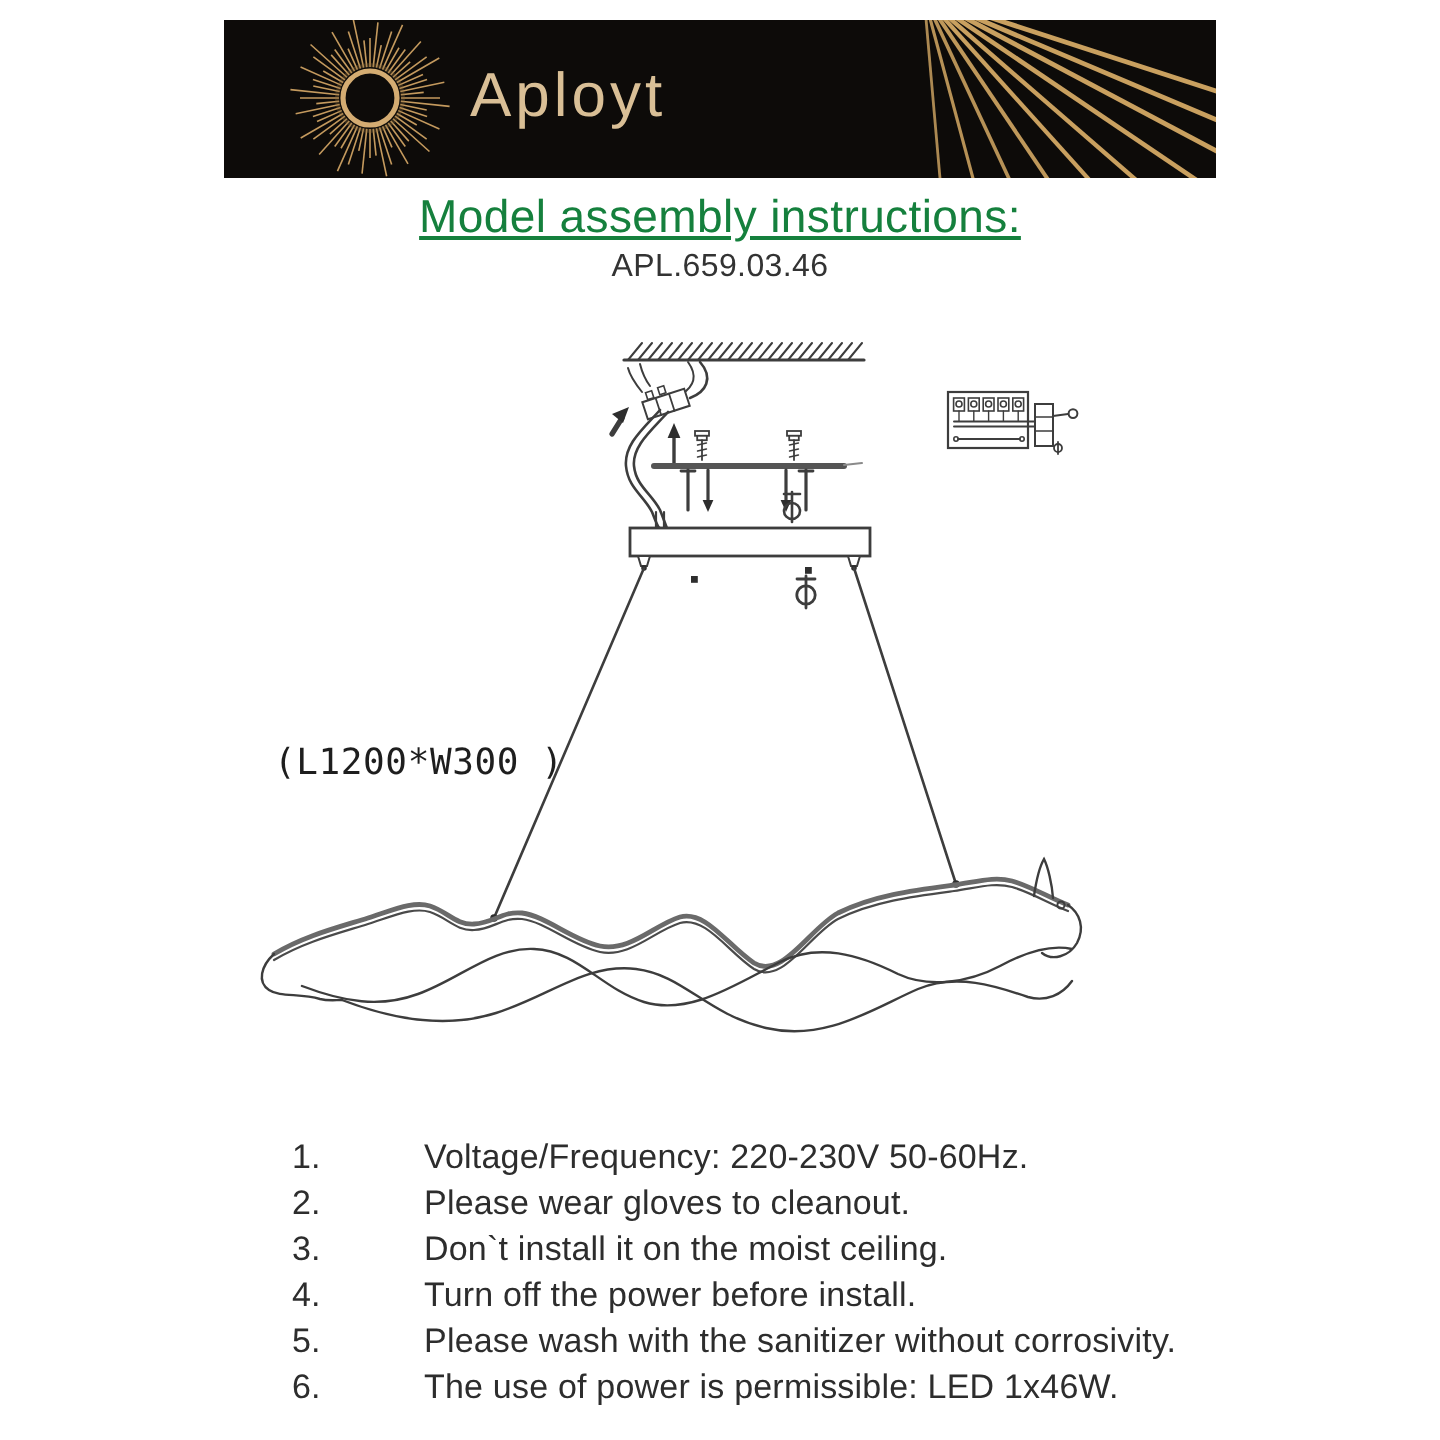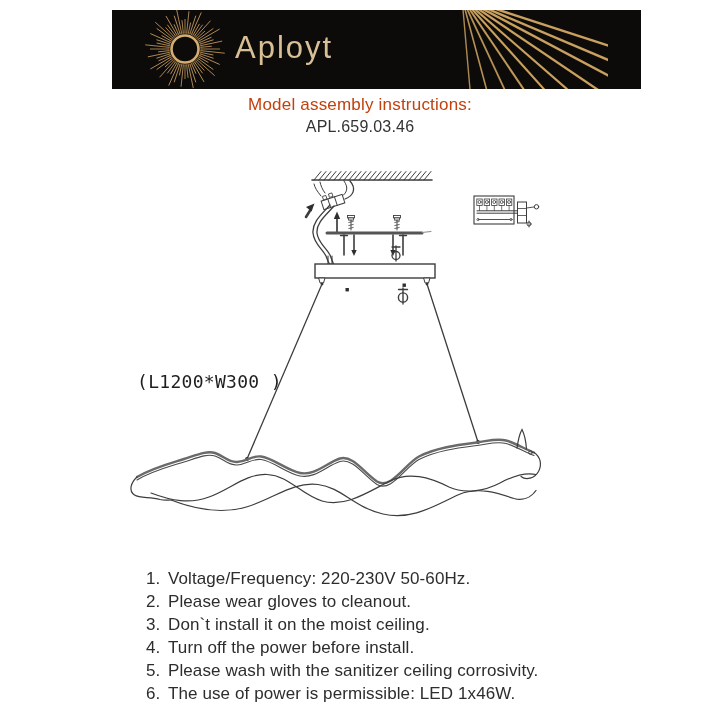--- a/index.html
+++ b/index.html
@@ -3,44 +3,44 @@
 <meta charset="utf-8">
 <style>
   html,body{margin:0;padding:0;background:#ffffff;}
   .page{
     position:relative;width:720px;height:720px;background:#ffffff;overflow:hidden;
     font-family:"Liberation Sans",sans-serif;color:#2d2d2d;
   }
   
   .banner{
     position:absolute;left:112px;top:10px;width:496px;height:79px;
-    background:#0d0b09;overflow:hidden;padding-left:33px;
+    background:#0d0b09;overflow:hidden;
   }
   .banner svg{position:absolute;left:0;top:0;}
   .brand-name{
     position:absolute;left:123px;top:20px;
     font-size:31px;font-weight:400;letter-spacing:2px;color:#d9bf96;
     font-family:"Liberation Sans",sans-serif;
   }
   
   .title-block{position:absolute;left:112px;top:95px;width:496px;text-align:center;}
-  .title-line1{font-size:17px;color:#c2410c;letter-spacing:.2px;}
+  .title-line1{font-size:23px;color:#15803d;letter-spacing:.2px;text-decoration:underline;}
   .title-line2{font-size:16px;color:#333;margin-top:3px;letter-spacing:.2px;}
   
   .diagram{position:absolute;left:112px;top:150px;width:496px;height:400px;}
   .dim-label{
     position:absolute;left:137px;top:371px;
     font-family:"DejaVu Sans Mono","Liberation Mono",monospace;
     font-size:18px;color:#1e1e1e;letter-spacing:.3px;
   }
   
   .instructions{position:absolute;left:146px;top:567px;width:460px;}
   .instr-row{display:flex;font-size:17px;line-height:23px;color:#2d2d2d;}
   .instr-num{width:22px;flex:0 0 22px;}
-  .instr-text{flex:1;letter-spacing:.1px;}
+  .instr-text{flex:1;letter-spacing:.1px;margin-left:44px;}
 </style>
 </head>
 <body>
 
 <div class="page">
 
   <div class="banner">
     <svg width="496" height="79" viewBox="0 0 496 79">
 
       <g stroke="#c9a05f" fill="none">
@@ -244,21 +244,21 @@
     <div class="instr-row">
       <span class="instr-num">3.</span>
       <span class="instr-text">Don`t install it on the moist ceiling.</span>
     </div>
     <div class="instr-row">
       <span class="instr-num">4.</span>
       <span class="instr-text">Turn off the power before install.</span>
     </div>
     <div class="instr-row">
       <span class="instr-num">5.</span>
-      <span class="instr-text">Please wash with the sanitizer ceiling corrosivity.</span>
+      <span class="instr-text">Please wash with the sanitizer without corrosivity.</span>
     </div>
     <div class="instr-row">
       <span class="instr-num">6.</span>
       <span class="instr-text">The use of power is permissible: LED 1x46W.</span>
     </div>
   </div>
 
 </div>
 
 </body></html>

